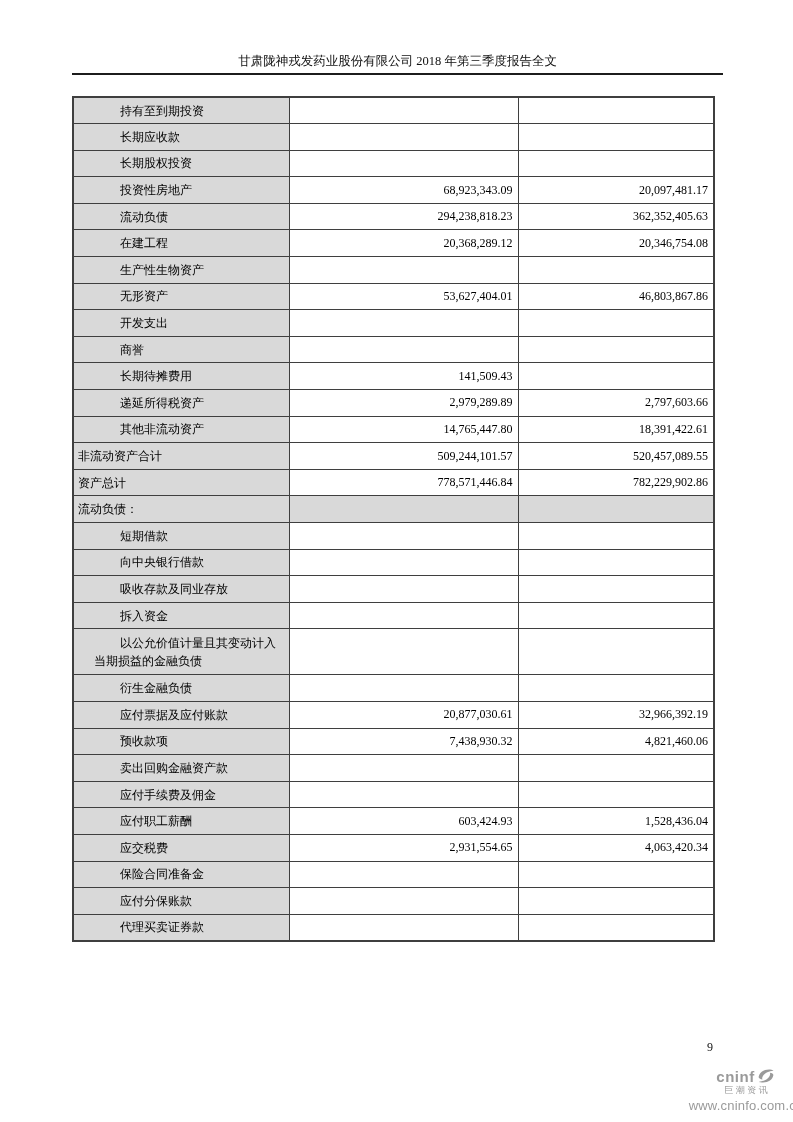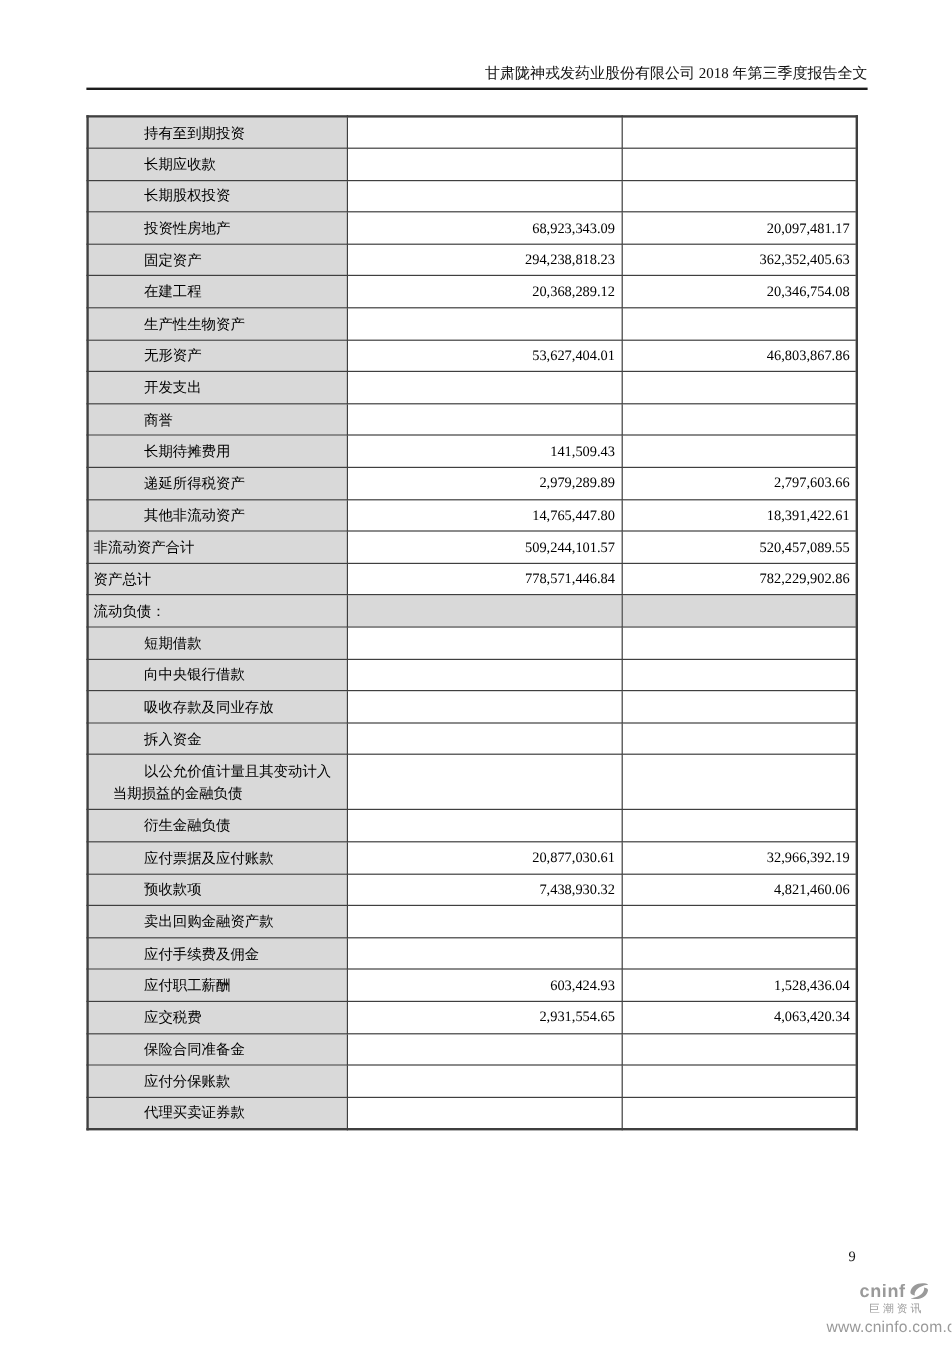--- a/index.html
+++ b/index.html
@@ -17,21 +17,21 @@
     overflow: hidden;
     font-family: "Liberation Serif", "DejaVu Serif", serif;
     color: #000;
   }
   
   .header-title {
     position: absolute;
     top: 53px;
     left: 72px;
     width: 651px;
-    text-align: right;
+    text-align: center;
     font-size: 12.5px;
     line-height: 16px;
     color: #111;
     white-space: nowrap;
   }
   .header-rule {
     position: absolute;
     top: 73px;
     left: 72px;
     width: 651px;
@@ -144,21 +144,21 @@
           <td class="label-cell indent">长期股权投资</td>
           <td class="num-cell"></td>
           <td class="num-cell"></td>
         </tr>
         <tr>
           <td class="label-cell indent">投资性房地产</td>
           <td class="num-cell">68,923,343.09</td>
           <td class="num-cell">20,097,481.17</td>
         </tr>
         <tr>
-          <td class="label-cell indent">固定资产</td>
+          <td class="label-cell indent">流动负债</td>
           <td class="num-cell">294,238,818.23</td>
           <td class="num-cell">362,352,405.63</td>
         </tr>
         <tr>
           <td class="label-cell indent">在建工程</td>
           <td class="num-cell">20,368,289.12</td>
           <td class="num-cell">20,346,754.08</td>
         </tr>
         <tr>
           <td class="label-cell indent">生产性生物资产</td>

